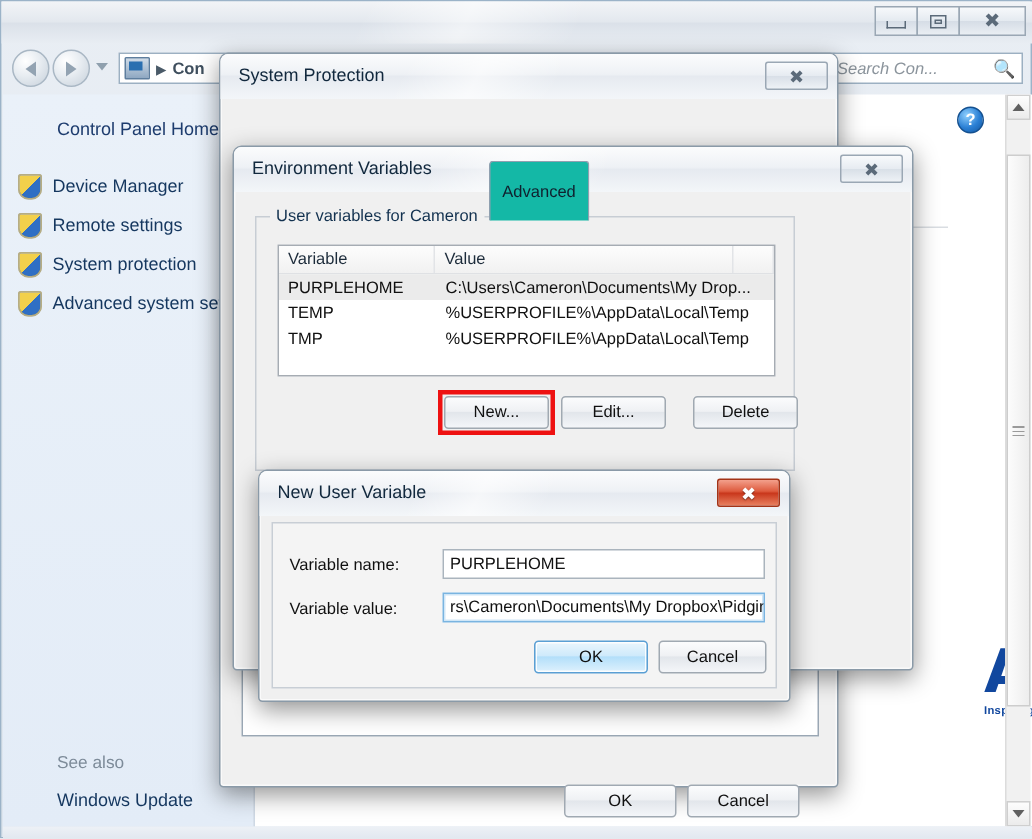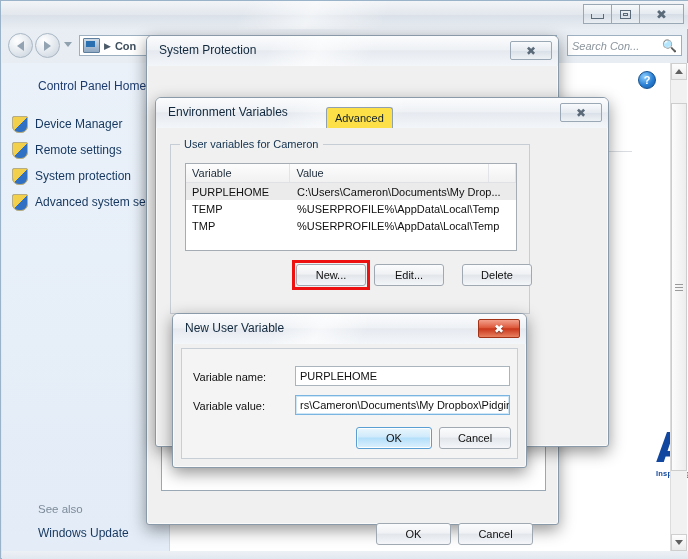--- a/index.html
+++ b/index.html
@@ -77,21 +77,21 @@
   }
   .addr-icon {
     width:15px;height:13px;
     background: linear-gradient(180deg,#cfdbe7 0%,#8fa8c2 100%);
     border:1px solid #5e7e9e; border-radius:1px; position:relative; flex:none;
   }
   .addr-icon:after{content:"";position:absolute;left:2px;top:2px;width:9px;height:6px;background:#2a6fb0;}
   .addr-sep { color:#4a5a68; margin:0 4px; font-size:9px; }
   .addr-text { color:#3f4f5e; font-size:11px; white-space:nowrap;font-weight:bold; }
   .search-box {
-    position:absolute; right: 7px; top: 6px; width: 115px; height: 21px;
+    position:absolute; right: 7px; top: 6px; width: 129px; height: 21px;
     background:#fff; border:1px solid #9cb0c2; box-sizing:border-box;
     display:flex; align-items:center; justify-content:space-between; padding:2px 4px;
   }
   .search-ph { color:#8b949c; font-style:italic; font-size:11px; }
   .search-mag { color:#2a63ad; font-size:12px; }
 
   
   .cp-body { position:absolute; left:0; top:62px; width:688px; height:497px; }
   .cp-side {
     position:absolute; left:1px; top:0; width:168px; height:488px;
@@ -209,21 +209,21 @@
   .tab {
     height:20px; padding:0 8px;
     border:1px solid #9aa7b4; border-bottom:none;
     background: linear-gradient(180deg,#f6f8fa,#e1e6ec);
     border-radius:3px 3px 0 0;
     font-size:11px; color:#1b2b3a;
     display:flex; align-items:center; margin-right:1px;
     box-sizing:border-box;
   }
   .tab.active {
-    height:21px; background:#fde047; color:#10202e;
+    height:40px; background:#14b8a6; color:#10202e;
     border-color:#8fa0b0; position:relative; z-index:3;
   }
   .tabpane {
     position:absolute; background:#fff; border:1px solid #9aa7b4; box-sizing:border-box;
   }
 
   
   .groupbox { position:absolute; border:1px solid #c7cdd4; box-sizing:border-box; }
   .groupbox-title {
     position:absolute; top:-7px; left:9px; background:#f0f0f0; padding:0 4px;

